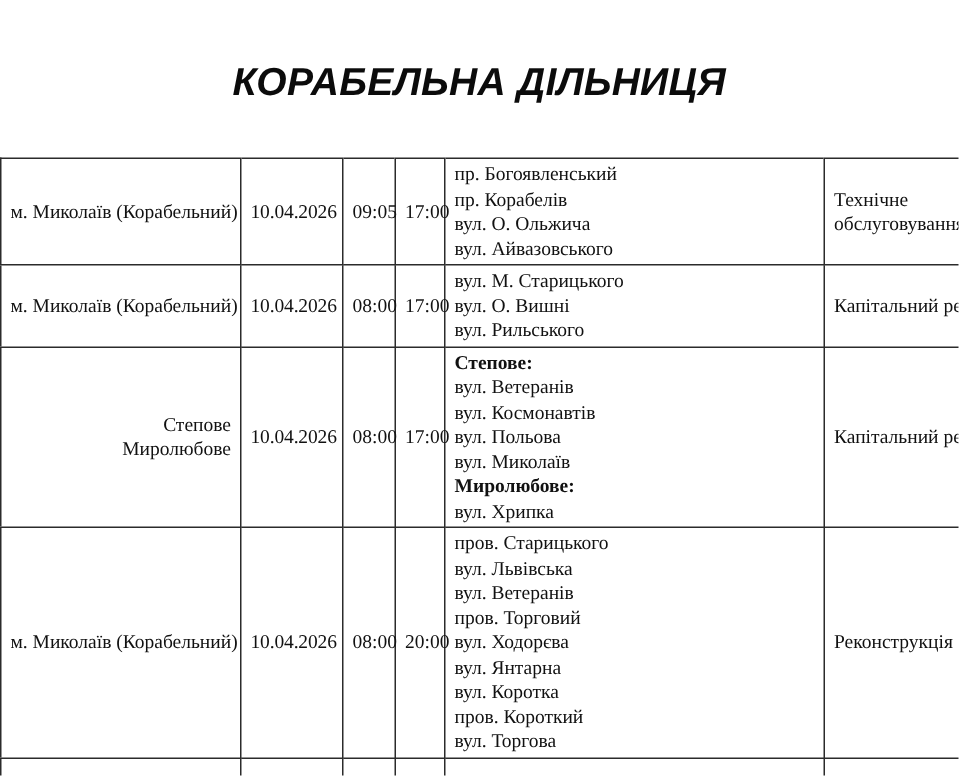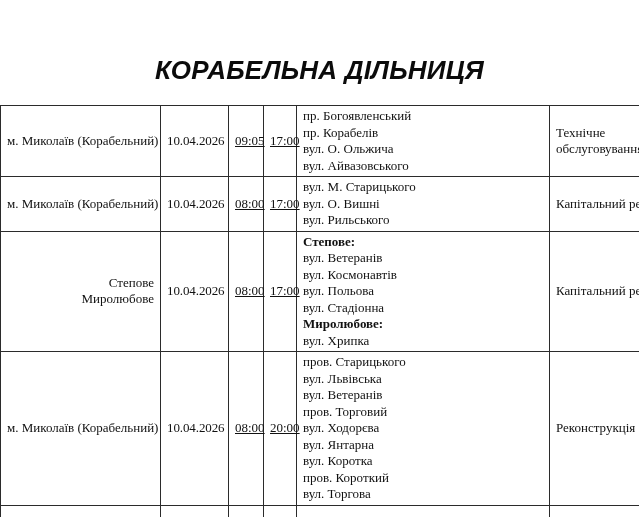--- a/index.html
+++ b/index.html
@@ -15,21 +15,21 @@
     position: relative;
     font-family: "Liberation Serif", "DejaVu Serif", serif;
     color: #111111;
     -webkit-font-smoothing: antialiased;
   }
 
   
   .page-title {
     position: absolute;
     left: 0;
-    top: 55px;
+    top: 39px;
     width: 639px;
     text-align: center;
     font-family: "Liberation Sans", "DejaVu Sans", sans-serif;
     font-weight: bold;
     font-style: italic;
     font-size: 26px;
     letter-spacing: 0.2px;
     color: #0b0b0b;
     white-space: nowrap;
   }
@@ -82,21 +82,20 @@
   td.date {
     text-align: left;
     white-space: nowrap;
     letter-spacing: -0.1px;
   }
   td.time {
     text-align: right;
     white-space: nowrap;
     padding-left: 2px;
     padding-right: 2px;
-    text-decoration: underline;
   }
   td.streets {
     text-align: left;
     padding-left: 9px;
   }
   td.work {
     text-align: left;
     padding-left: 9px;
   }
 
@@ -154,21 +153,21 @@
             <span class="street-line">Миролюбове</span>
           </td>
           <td class="date">10.04.2026</td>
           <td class="time">08:00</td>
           <td class="time">17:00</td>
           <td class="streets">
             <span class="street-line group-head">Степове:</span>
             <span class="street-line">вул. Ветеранів</span>
             <span class="street-line">вул. Космонавтів</span>
             <span class="street-line">вул. Польова</span>
-            <span class="street-line">вул. Стадіонна</span>
+            <span class="street-line">вул. Миколаїв</span>
             <span class="street-line group-head">Миролюбове:</span>
             <span class="street-line">вул. Хрипка</span>
           </td>
           <td class="work">Капітальний ремонт</td>
         </tr>
         <tr style="height: 130px;">
           <td class="locality">
             <span class="street-line">м. Миколаїв (Корабельний)</span>
           </td>
           <td class="date">10.04.2026</td>

